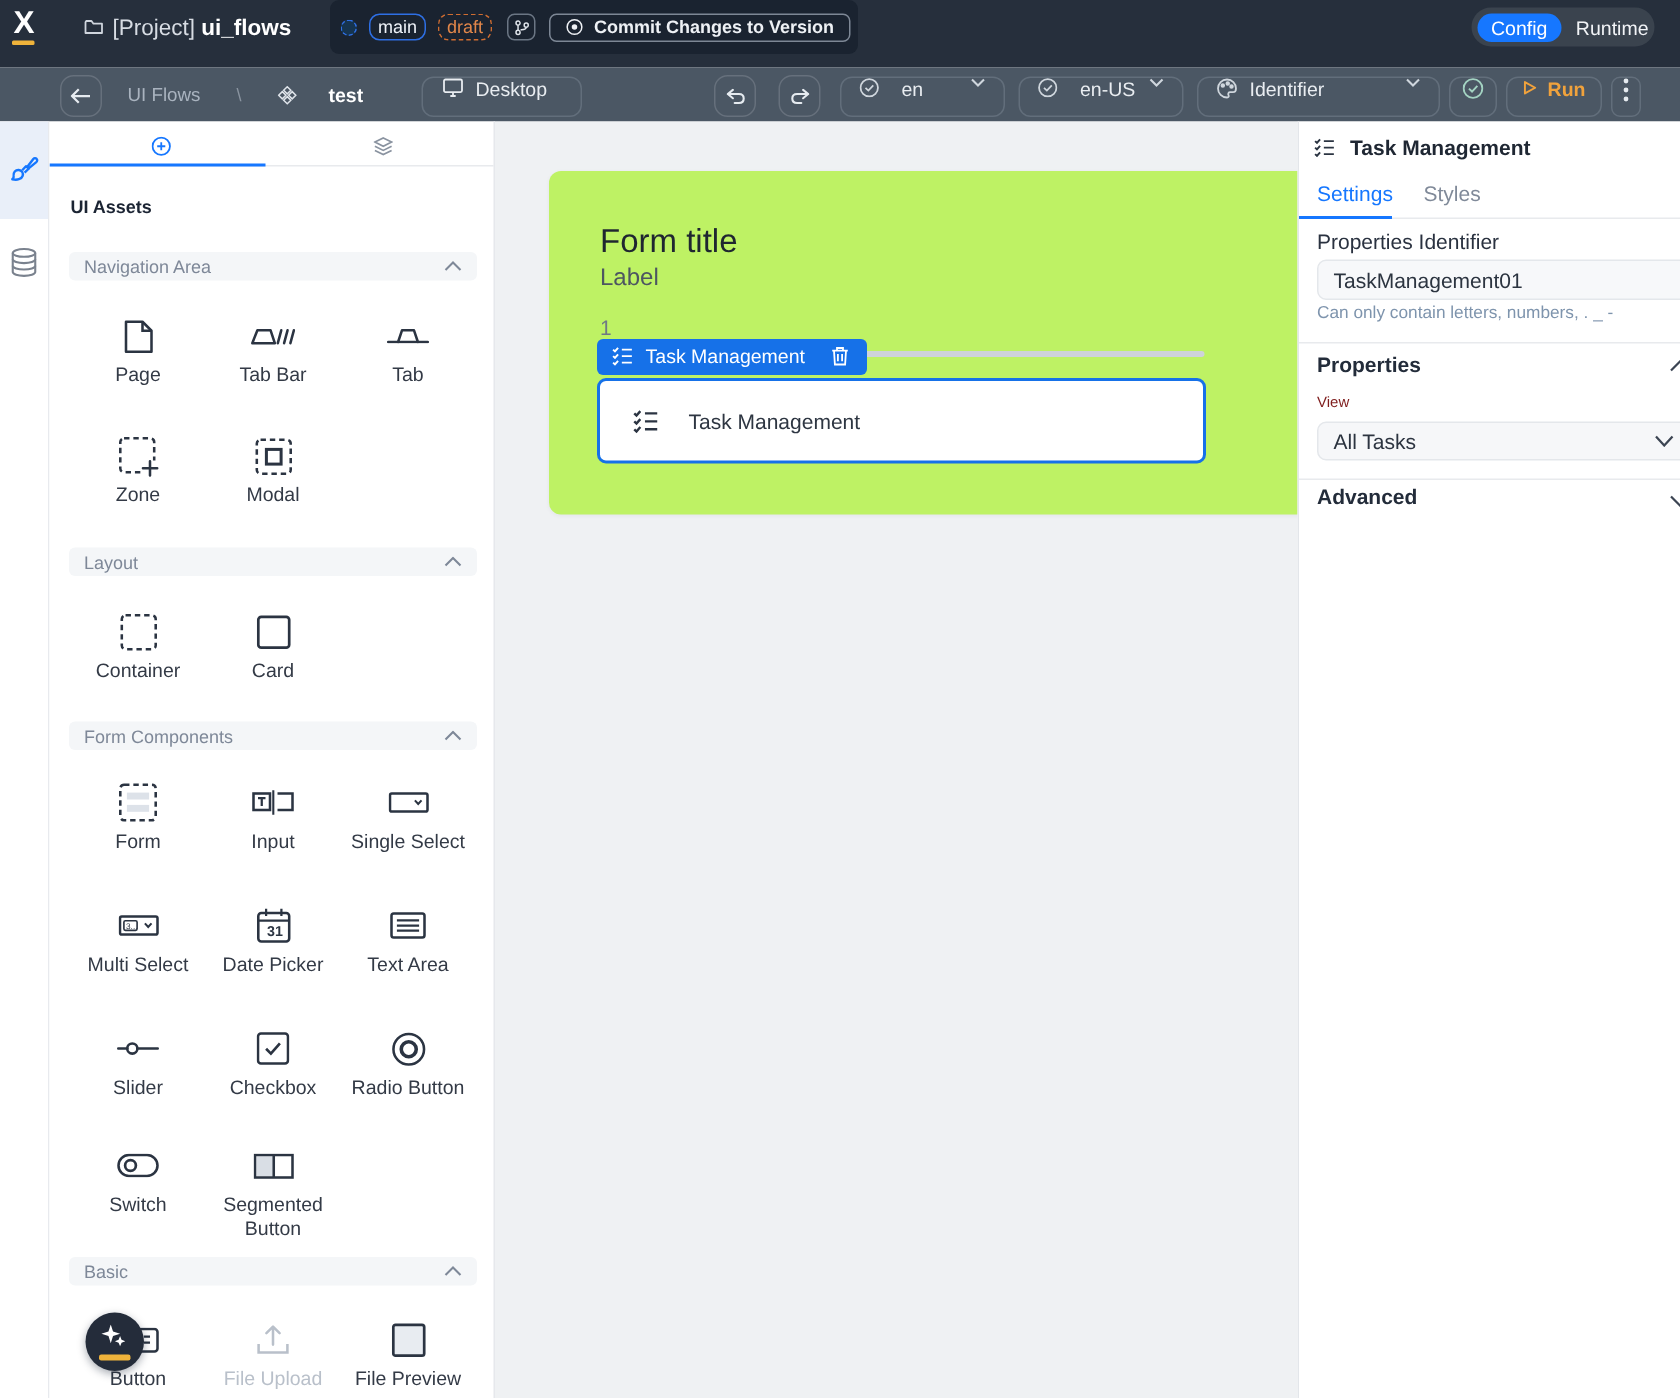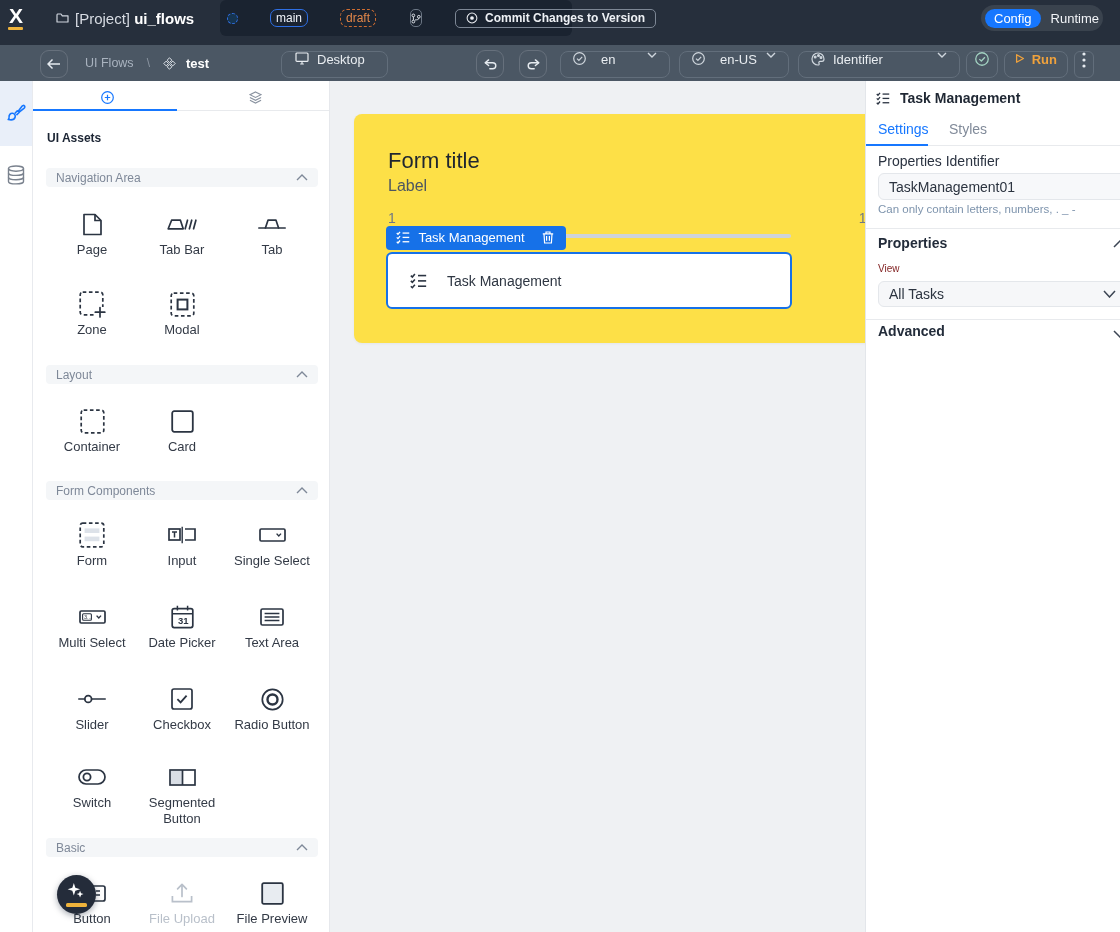--- a/index.html
+++ b/index.html
@@ -6,34 +6,34 @@
   html,body { width:1120px; height:932px; overflow:hidden; font-family:"Liberation Sans",sans-serif; background:#fff; }
   body { position:relative; }
   svg { display:block; }
   
   .topbar { position:absolute; left:0; top:0; width:1120px; height:45px; background:#262f3c; }
   .logo { position:absolute; left:8px; top:7px; width:15px; text-align:center; }
   .logo .x { color:#fff; font-weight:700; font-size:21px; line-height:18px; letter-spacing:-1px; }
   .logo .bar { height:3px; background:#efb33b; margin-top:2px; border-radius:1px; }
   .proj { position:absolute; left:56px; top:0; height:36px; display:flex; align-items:center; gap:8px; color:#d7dce3; font-size:15px; }
   .proj b { color:#fff; font-weight:700; }
-  .vergroup { position:absolute; left:220px; top:0; width:352px; height:36px; background:#1a2330; border-radius:6px; display:flex; align-items:center;gap:24px; }
+  .vergroup { position:absolute; left:220px; top:0; width:352px; height:36px; background:#1a2330; border-radius:6px; display:flex; align-items:center; }
   .spinner { flex:none; width:11px; height:11px; border-radius:50%; border:1.5px dashed #2f6fe4; background:#16344f; margin-left:7px; }
   .badge { height:18px; border-radius:7px; font-size:12px; display:flex; align-items:center; padding:0 5px; }
   .badge.main { border:1px solid #2e6fe4; color:#eef2f8; margin-left:8px; }
   .badge.draft { border:1px dashed #cf6d31; color:#e2874a; margin-left:8px; }
   .sqbtn { width:19px; height:18px; border:1px solid #6b7684; border-radius:5px; margin-left:10px; display:flex; align-items:center; justify-content:center; }
   .commit { height:19px; white-space:nowrap; border:1px solid #7d8795; border-radius:5px; margin-left:9px; display:flex; align-items:center; gap:7px; padding:0 10px; color:#eef1f5; font-size:12px; font-weight:700; }
   .mode { position:absolute; left:981px; top:5px; width:122px; height:26px; background:#3a434e; border-radius:13px; display:flex; align-items:center; }
   .mode .cfg { height:19px; border-radius:10px; background:#1677ff; color:#fff; font-size:13px; display:flex; align-items:center; padding:0 9px; margin-left:4px; }
   .mode .run { color:#f2f4f7; font-size:13px; margin-left:10px; }
   
   .toolbar { position:absolute; left:0; top:45px; width:1120px; height:36px; background:#4b5764; }
   .circbtn { position:absolute; top:5px; width:28px; height:28px; border-radius:9px; border:1px solid #66707c; display:flex; align-items:center; justify-content:center; }
-  .crumbs { position:absolute; left:85px; top:0; height:36px; display:flex; align-items:center; gap:13px; }
+  .crumbs { position:absolute; left:85px; top:0; height:36px; display:flex; align-items:center; gap:24px; }
   .crumbs .a { color:#a9b3bf; font-size:13px; }
   .crumbs .s { color:#8a94a0; font-size:12px; }
   .crumbs .t { color:#fff; font-size:13px; font-weight:700; }
   .tbtn { position:absolute; top:5.5px; white-space:nowrap; height:27px; border:1px solid #626e7b; border-radius:8px; display:flex; color:#e9edf1; font-size:13px; }
   
   .rail { position:absolute; left:0; top:81px; width:33px; height:851px; background:#fff; border-right:1px solid #e8eaee; }
   .rail .it1 { position:absolute; left:0; top:0; width:32px; height:65px; background:#e9eff9; display:flex; align-items:center; justify-content:center; }
   .rail .it2 { position:absolute; left:0; top:80px; width:32px; height:28px; display:flex; align-items:center; justify-content:center; }
   
   .lpanel { position:absolute; left:33px; top:81px; width:297px; height:851px; background:#fff; border-right:1px solid #e6e8ec; overflow:hidden; }
@@ -43,21 +43,21 @@
   .ltabs .ind { position:absolute; left:0; bottom:-1px; width:144px; height:2px; background:#1677ff; }
   .uia { position:absolute; left:14px; top:50px; font-size:12px; font-weight:700; color:#1b2433; }
   .secbar { position:absolute; left:13px; width:272px; height:19px; background:#f4f6f8; border-radius:4px; display:flex; align-items:center; padding:0 10px; color:#7e8898; font-size:12px; }
   .secbar svg { margin-left:auto; }
   .cell { position:absolute; width:90px; text-align:center; }
   .cell .ib { height:28px; display:flex; align-items:center; justify-content:center; }
   .cell .lb { margin-top:4px; font-size:13px; color:#333a46; line-height:16px; }
   .cell.dis .lb { color:#b9c0ca; }
   
   .canvas { position:absolute; left:330px; top:81px; width:535px; height:851px; background:#eff1f3; }
-  .card { position:absolute; left:24px; top:33px; width:568px; height:229px; background:#fde047; border-radius:8px; box-shadow:0 1px 3px rgba(20,30,50,.05); }
+  .card { position:absolute; left:36px; top:33px; width:568px; height:229px; background:#bef264; border-radius:8px; box-shadow:0 1px 3px rgba(20,30,50,.05); }
   
   .rpanel { position:absolute; left:865px; top:81px; width:255px; height:851px; background:#fff; border-left:1px solid #e3e6ea; overflow:hidden; }
 </style>
 </head>
 <body>
 
 <div class="topbar">
   <div class="logo">
       <div class="x">X</div>
       <div class="bar"></div>

